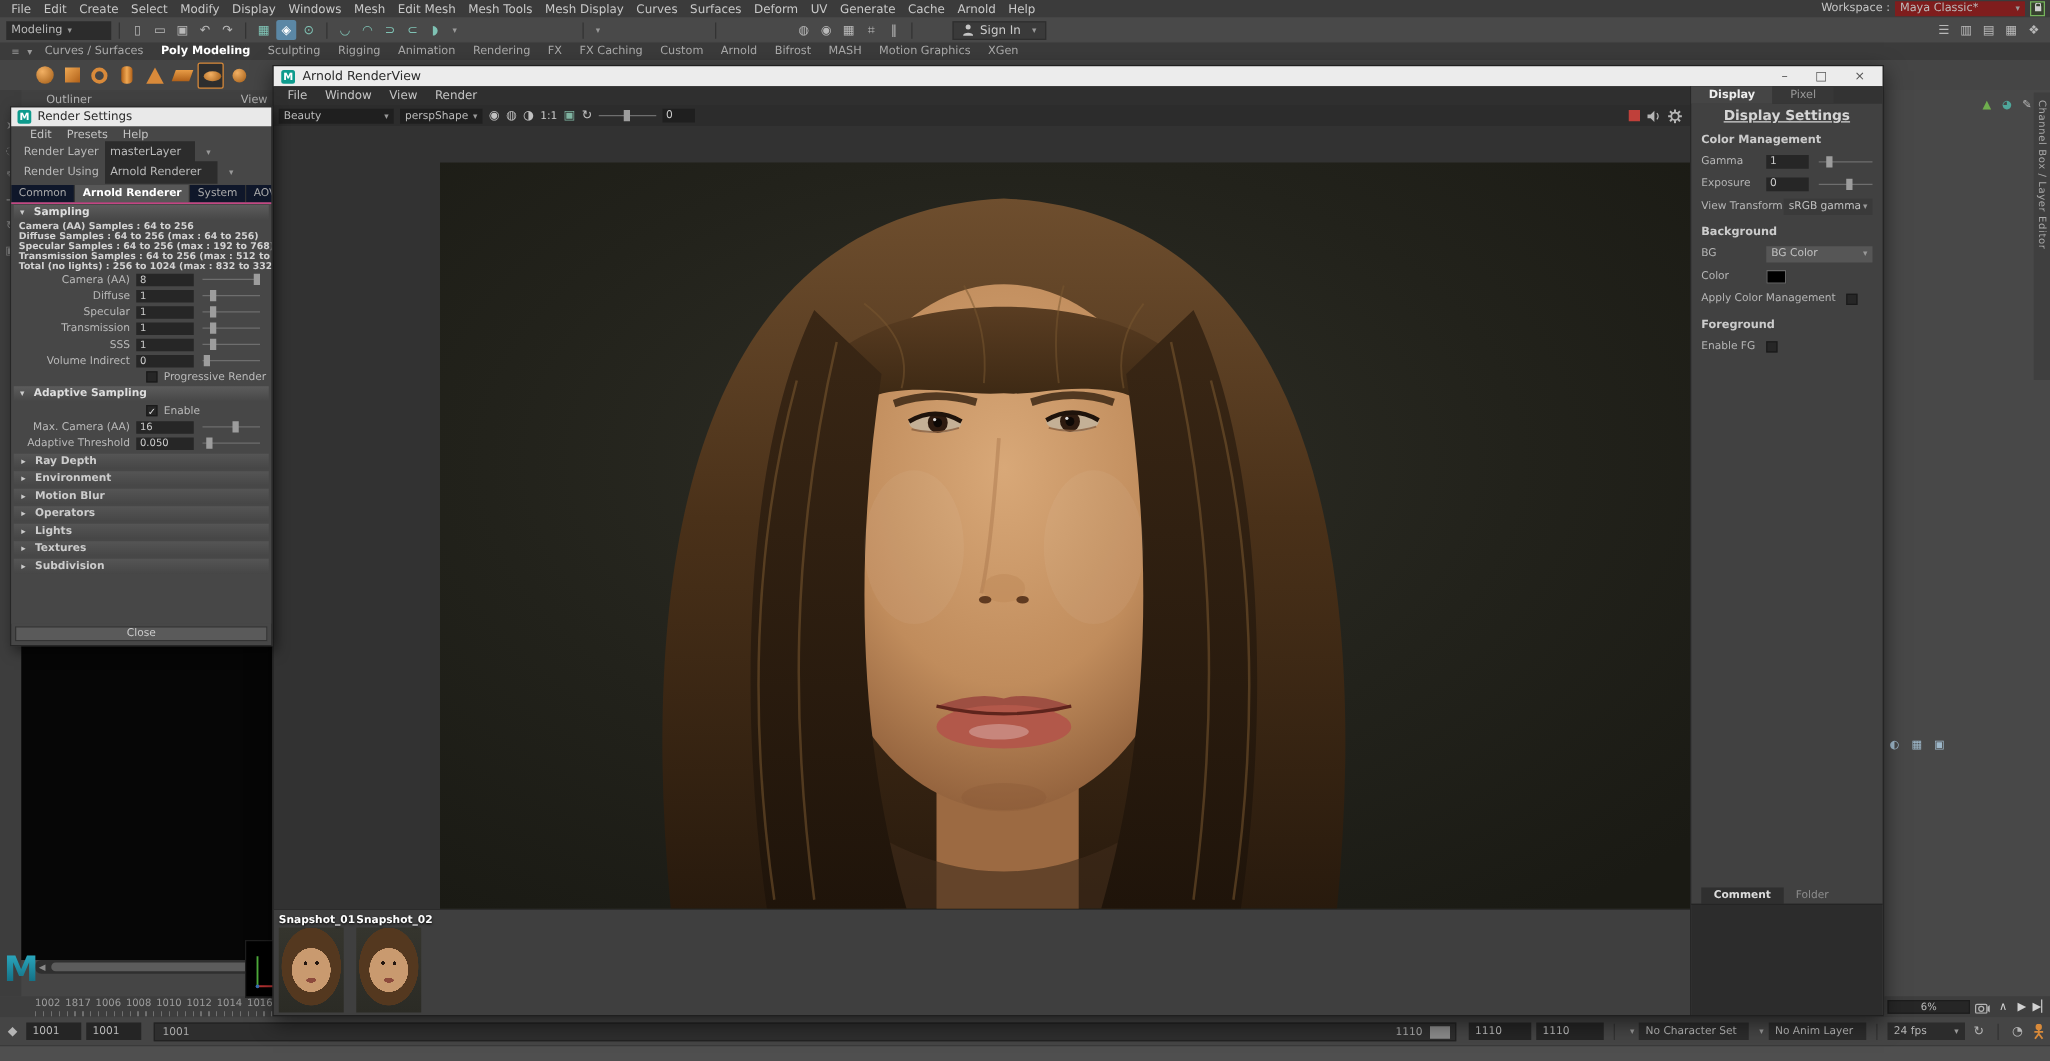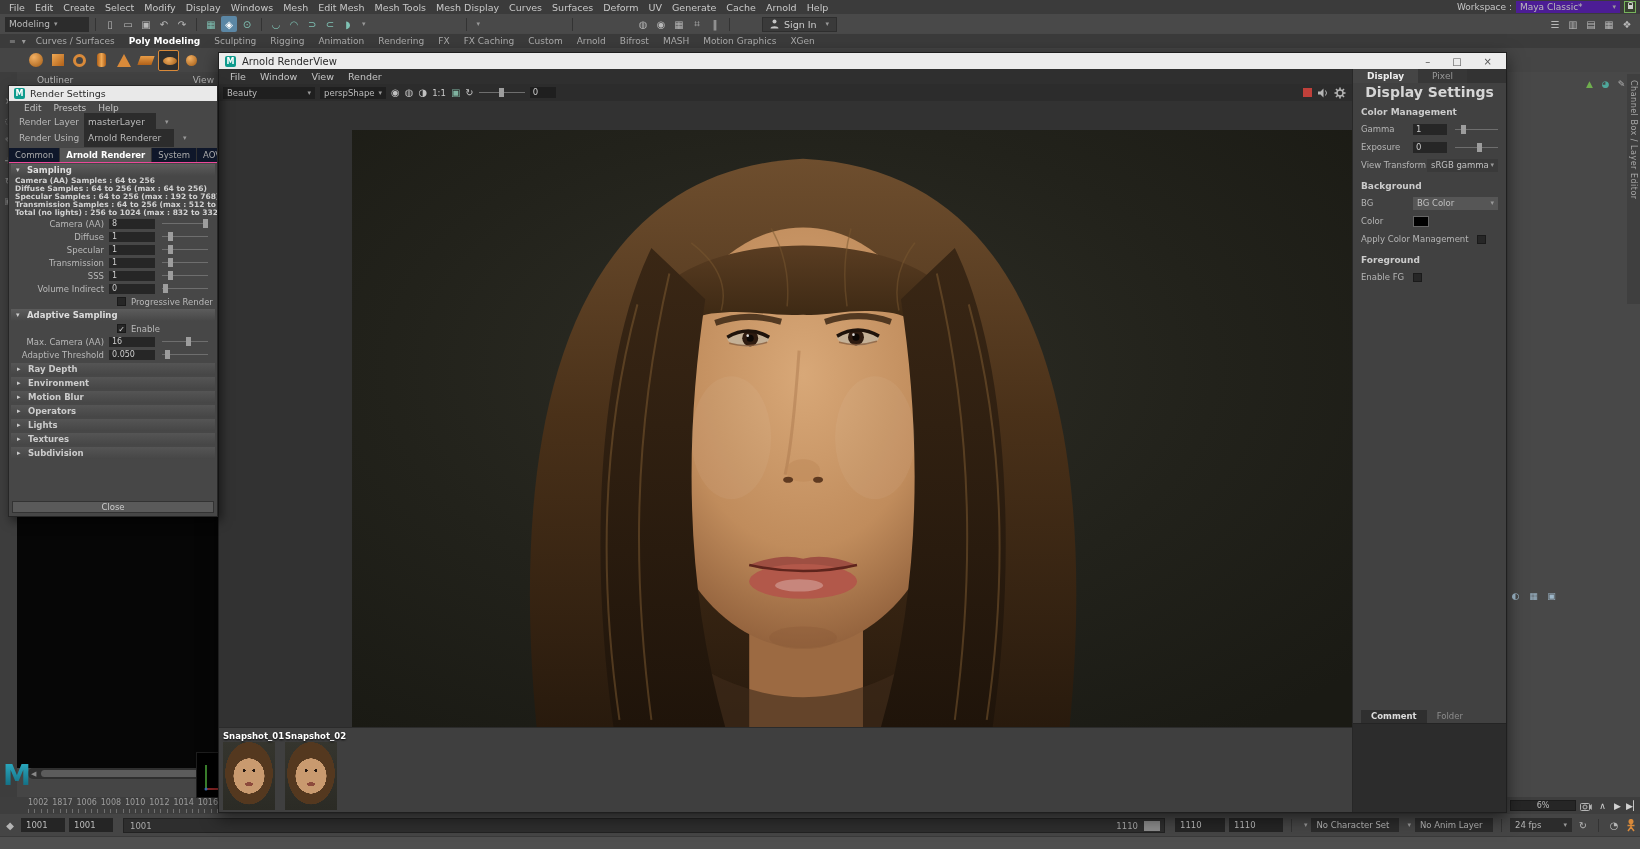--- a/index.html
+++ b/index.html
@@ -4,21 +4,21 @@
 <style>
   * { margin:0; padding:0; box-sizing:border-box; font-family:"DejaVu Sans","Liberation Sans",sans-serif; }
   body { background:#222; }
   .screen { position:relative; width:1640px; height:849px; overflow:hidden; background:#4b4b4b; color:#c6c6c6; font-size:10px; }
 
   
   .menubar { position:absolute; left:0; top:0; width:1640px; height:14px; background:#3b3b3b; display:flex; align-items:center; padding-left:4px; }
   .menu-item { padding:0 5px; font-size:9.5px; color:#c9c9c9; white-space:nowrap; }
   .menubar .spacer { flex:1; }
   .workspace { display:flex; align-items:center; gap:4px; margin-right:4px; font-size:9px; }
-  .workspace .dd { width:104px; height:12px; background:#4c1d95; display:flex; align-items:center; padding:0 4px; color:#bbb; }
+  .workspace .dd { width:104px; height:12px; background:#7f1d1d; display:flex; align-items:center; padding:0 4px; color:#bbb; }
   .workspace .dd .dd-arrow { margin-left:auto; }
   .lockbox { width:12px; height:12px; border:1px solid #76b35c; background:#37412f; display:grid; place-items:center; }
   .lockbox i { display:block; width:5px; height:4px; background:#cfcfcf; position:relative; }
   .lockbox i::before { content:""; position:absolute; left:0.5px; top:-3px; width:3px; height:3px; border:1px solid #cfcfcf; border-bottom:none; border-radius:2px 2px 0 0; }
 
   .toolbar { position:absolute; left:0; top:14px; width:1640px; height:20px; background:#494949; display:flex; align-items:center; padding:0 5px; gap:2px; }
   .dropdown { height:15px; background:#2c2c2c; display:flex; align-items:center; padding:0 4px; font-size:9px; color:#bbb; }
   .dd-arrow { font-size:7px; color:#999; margin-left:4px; }
   .vsep { width:1px; height:13px; background:#333; margin:0 4px; }
   .tbi { width:16px; height:16px; display:grid; place-items:center; color:#b8b8b8; font-size:10px; }
@@ -117,21 +117,21 @@
       radial-gradient(ellipse 30% 26% at 50% 50%, #c99a6f 99%, transparent),
       radial-gradient(ellipse 46% 46% at 50% 46%, #54381f 99%, transparent),
       linear-gradient(#35352e, #2b2b25);
   }
   .rv-status { height:16px; background:#363636; border-top:1px solid #2a2a2a; display:flex; align-items:center; padding-left:16px; font-size:8.5px; color:#9a9a9a; flex:0 0 auto; }
 
   .rv-right { width:154px; border-left:1px solid #272727; background:#414141; display:flex; flex-direction:column; flex:0 0 auto; }
   .dp-tabs { height:14px; display:flex; background:#333; flex:0 0 auto; }
   .dp-tab { padding:0 14px; font-size:9px; line-height:14px; color:#999; background:#373737; }
   .dp-tab.active { background:#454545; color:#eee; font-weight:bold; }
-  .dp-title { height:17px; text-align:center; font-weight:bold; font-size:14px; color:#d5d5d5; line-height:19px; flex:0 0 auto; }
+  .dp-title { height:17px; text-align:center; font-weight:bold; font-size:11px; color:#d5d5d5; line-height:19px; flex:0 0 auto;text-decoration:underline; }
   .dp-body { padding:0 8px; flex:0 0 auto; }
   .dp-header { font-weight:bold; color:#ccc; font-size:9px; margin:7px 0 3px; }
   .dp-row { display:flex; align-items:center; height:18px; font-size:8.5px; color:#b5b5b5; }
   .dp-row .lbl { width:52px; white-space:nowrap; }
   .dp-row .lbl.wide { width:66px; }
   .dp-input { width:34px; height:11px; background:#262626; color:#ccc; padding:0 3px; line-height:11px; }
   .dp-slider { flex:1; margin-left:8px; position:relative; height:11px; }
   .dp-slider::before { content:""; position:absolute; left:0; right:0; top:5px; height:1px; background:#6e6e6e; }
   .dp-select { flex:1; height:13px; background:#3a3a3a; display:flex; align-items:center; padding:0 4px; color:#c0c0c0; }
   .dp-select.light { background:#565656; }

